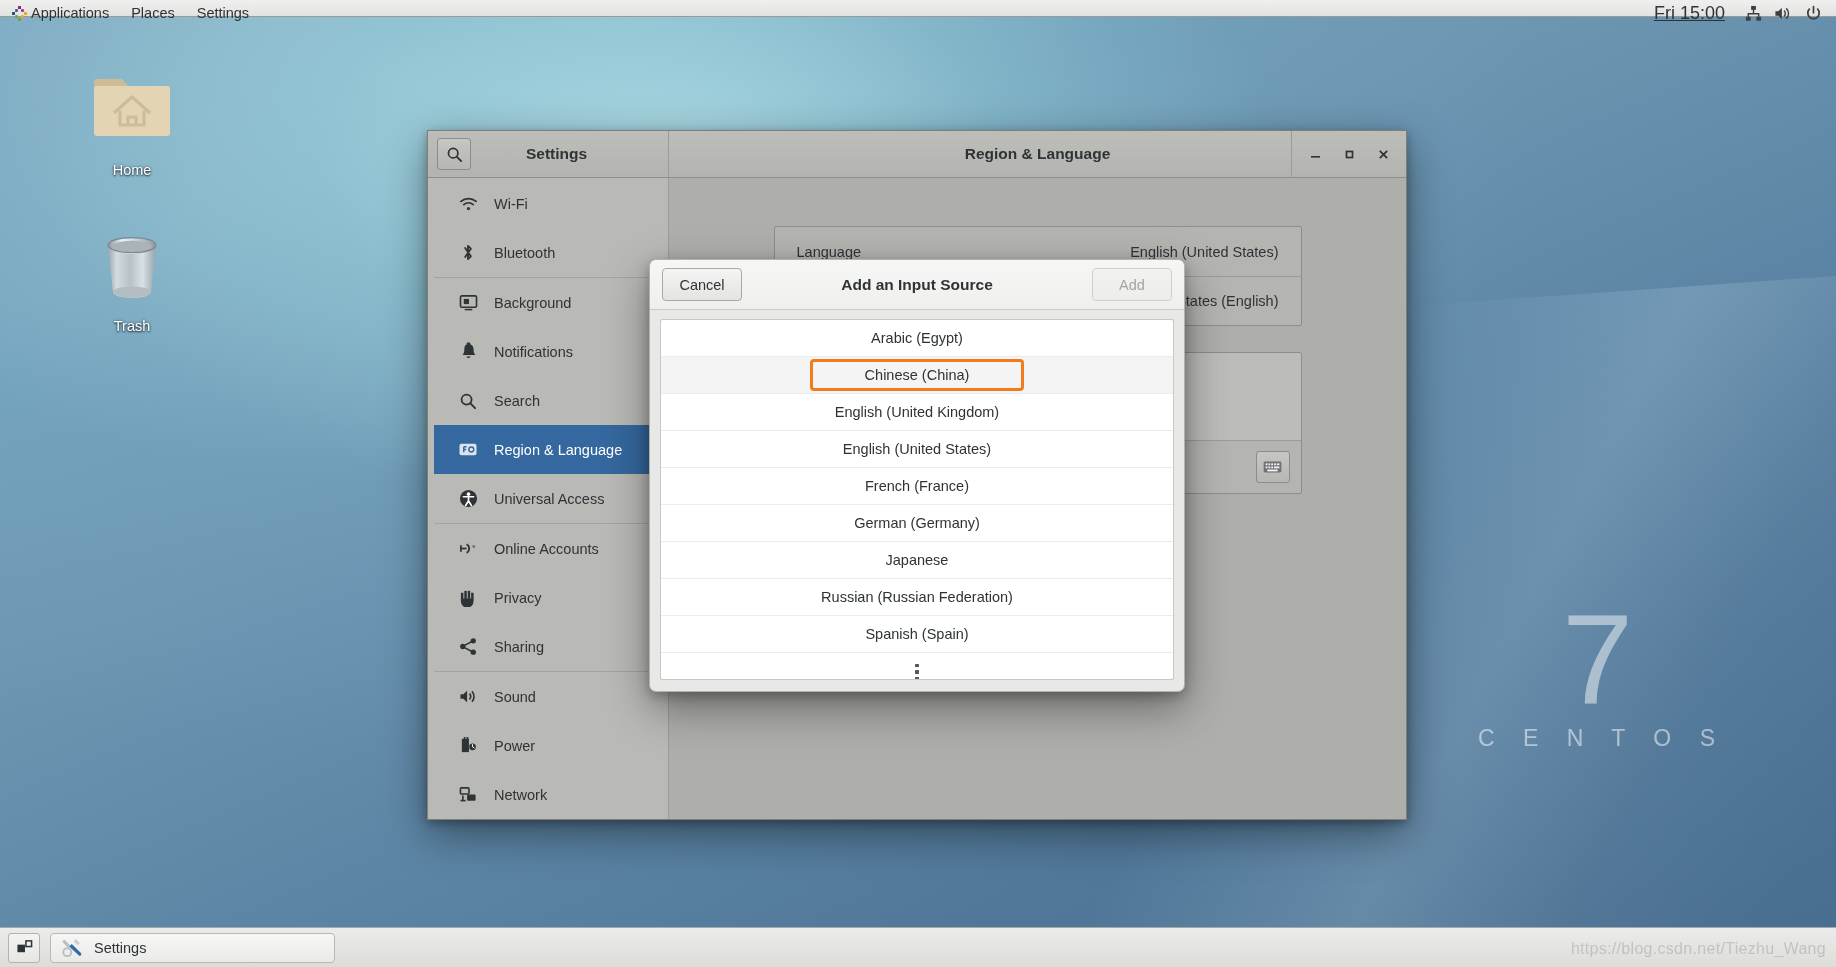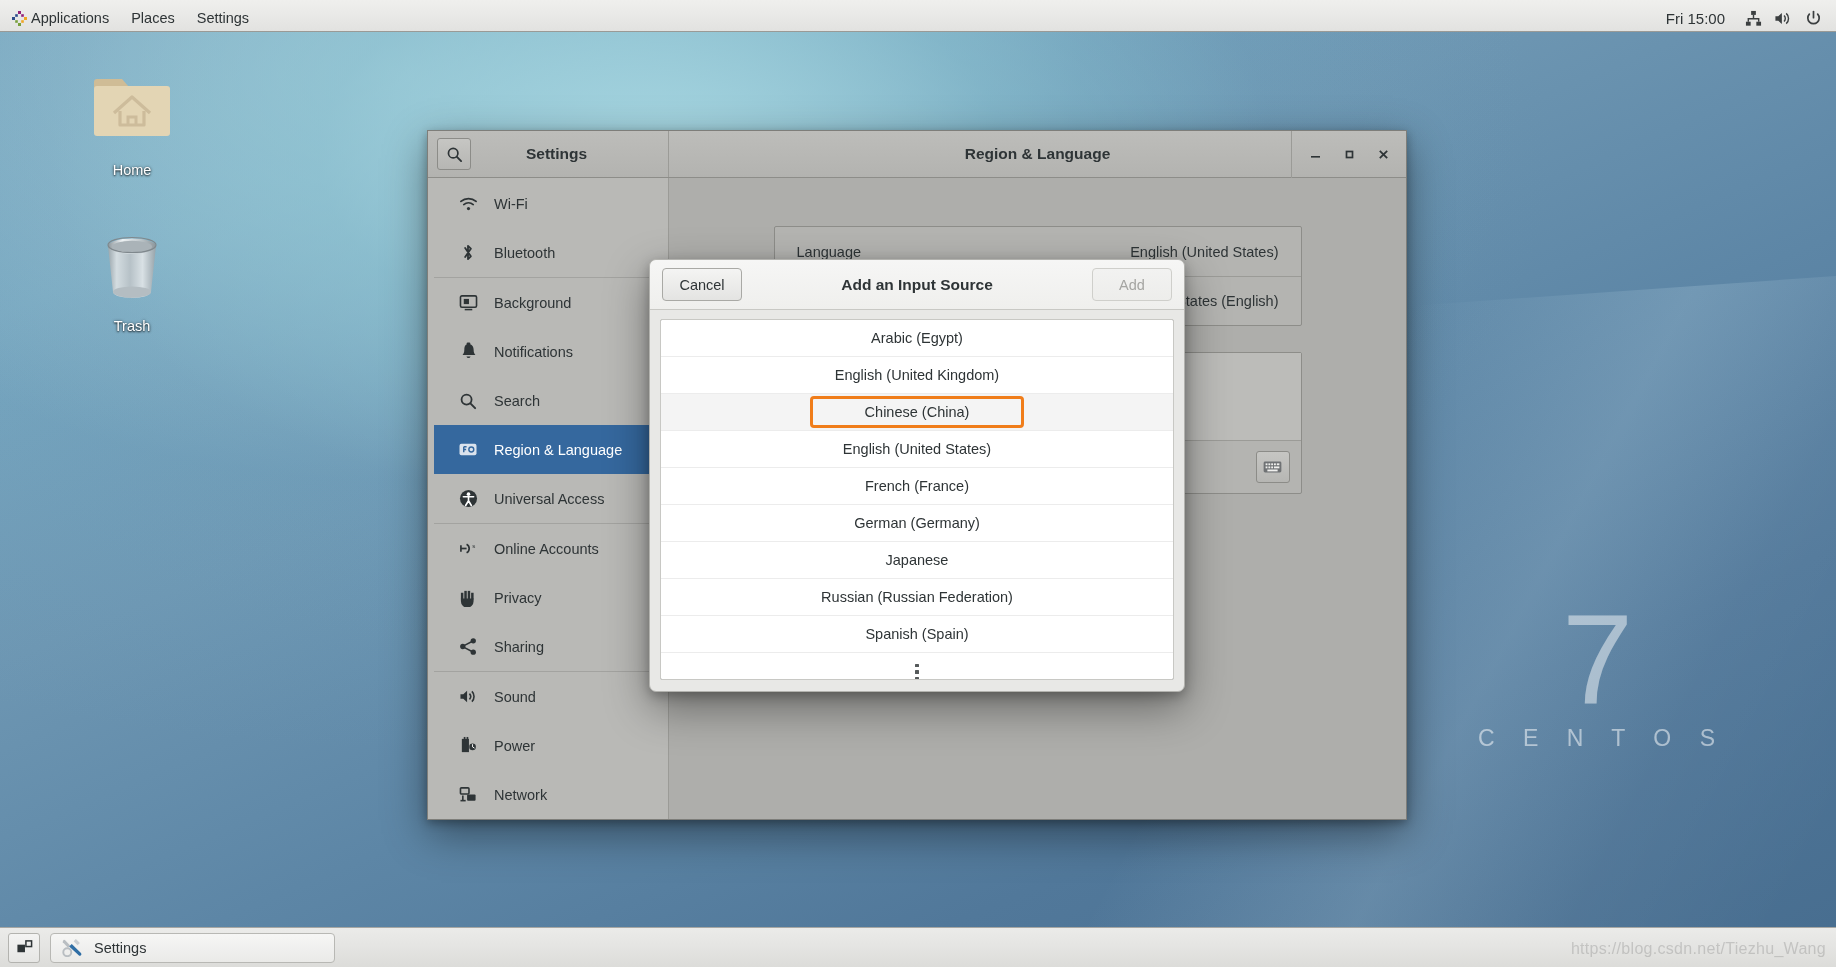--- a/index.html
+++ b/index.html
@@ -39,40 +39,40 @@
     height: 72%;
     background: linear-gradient(122deg, rgba(255,255,255,0) 40%, rgba(200,226,238,0.20) 58%, rgba(255,255,255,0.04) 72%, rgba(255,255,255,0) 86%);
     transform: rotate(-4deg);
   }
 
   
   #top-panel {
     position: absolute;
     top: 0; left: 0;
     width: 1836px;
-    height: 32px;
+    height: 17px;
     background: linear-gradient(to bottom, #efefed 0%, #e9e9e7 50%, #e2e2e0 100%);
     border-bottom: 1px solid #9a9a96;
     display: flex;
-    align-items: flex-end;
+    align-items: flex-start;
     z-index: 60;
     font-size: 14.5px;
     color: #2e3436;
   }
   .panel-menu {
     height: 26px;
     display: flex;
     align-items: center;
     padding: 0 11px;
     cursor: default;
     white-space: nowrap;
   }
   #panel-left { display: flex; align-items: center; height: 26px; }
   #panel-right { margin-left: auto; display: flex; align-items: center; height: 26px; padding-right: 8px; }
-  #clock { padding: 0 13px; font-size: 15px; color: #2e3436; }
+  #clock { padding: 0 13px; font-size: 18px; color: #2e3436; text-decoration: underline; }
   .tray-icon {
     width: 30px; height: 26px;
     display: flex; align-items: center; justify-content: center;
   }
   .app-logo {
     width: 17px; height: 17px;
     margin-right: 3px;
     display: inline-block;
     position: relative;
   }
@@ -797,26 +797,26 @@
       <button class="dlg-btn disabled" id="dlg-add">Add</button>
     </div>
 
     <div id="dlg-body">
       <div id="src-list">
 
         <div class="src-row">
           <span class="row-label">Arabic (Egypt)</span>
         </div>
 
+        <div class="src-row focused hovered">
+          <span class="row-label">Chinese (China)</span>
+        </div>
+
         <div class="src-row">
           <span class="row-label">English (United Kingdom)</span>
-        </div>
-
-        <div class="src-row focused hovered">
-          <span class="row-label">Chinese (China)</span>
         </div>
 
         <div class="src-row">
           <span class="row-label">English (United States)</span>
         </div>
 
         <div class="src-row">
           <span class="row-label">French (France)</span>
         </div>
 

